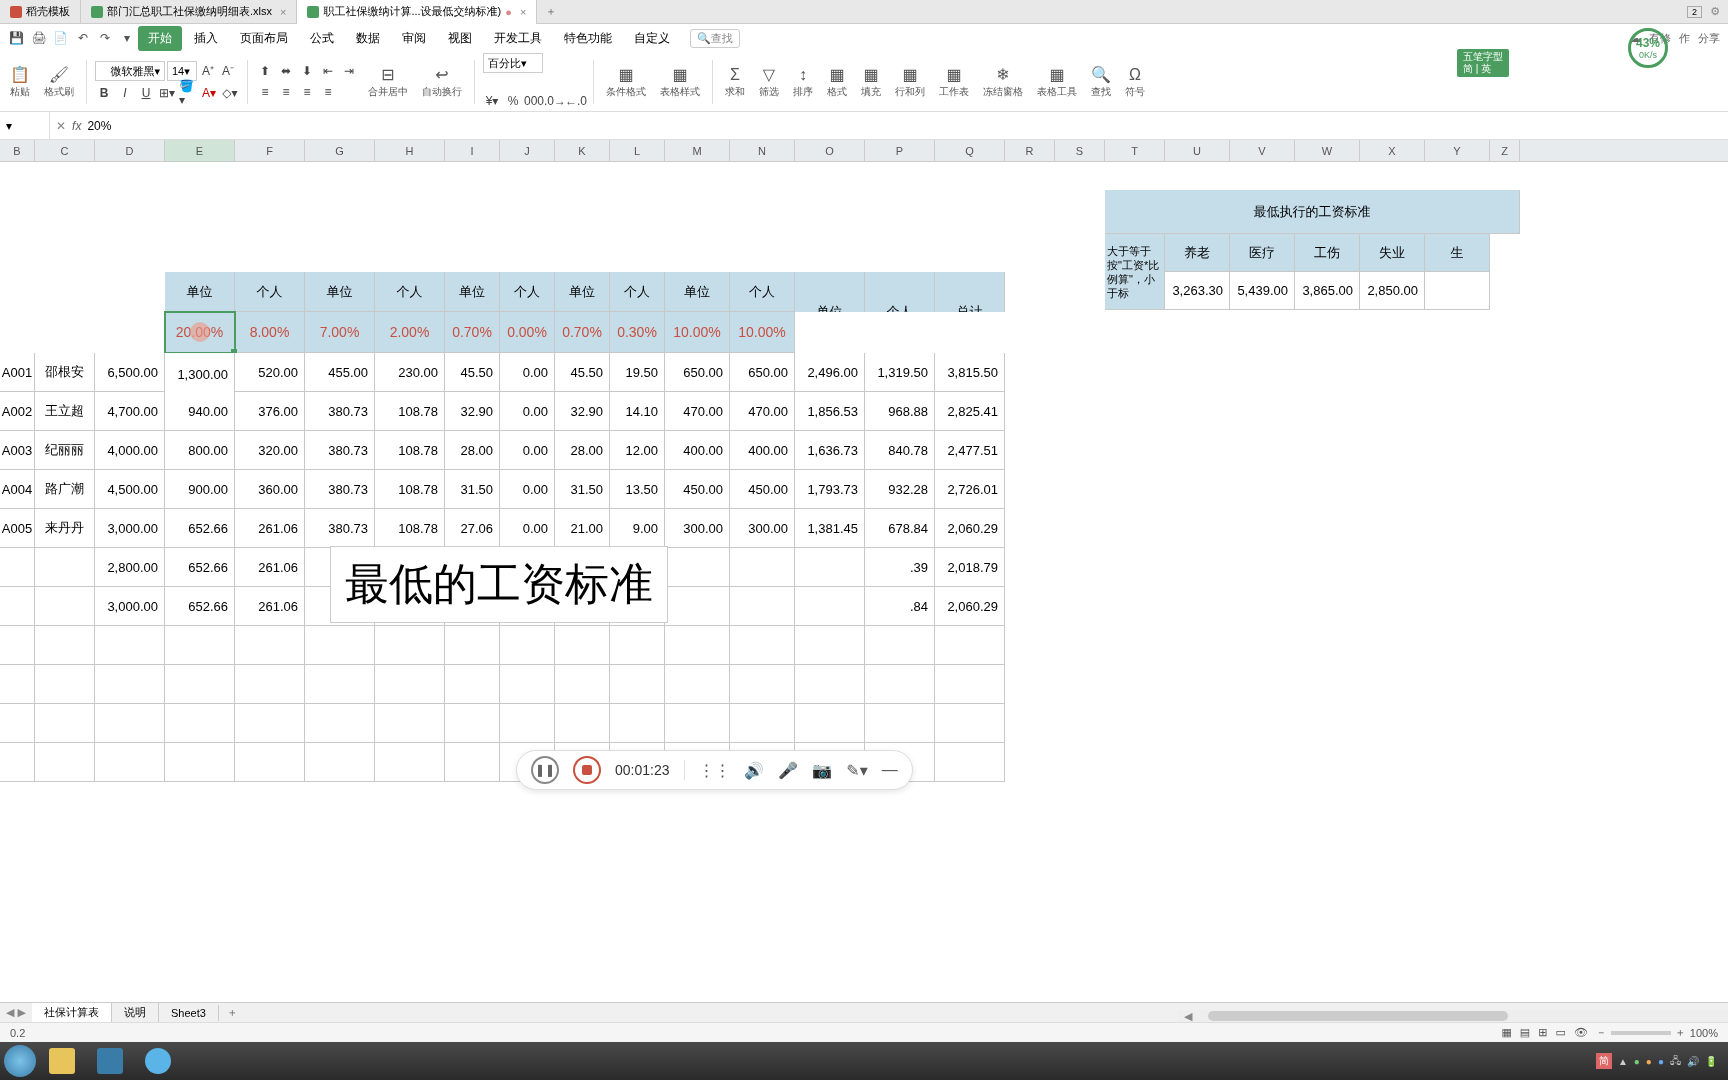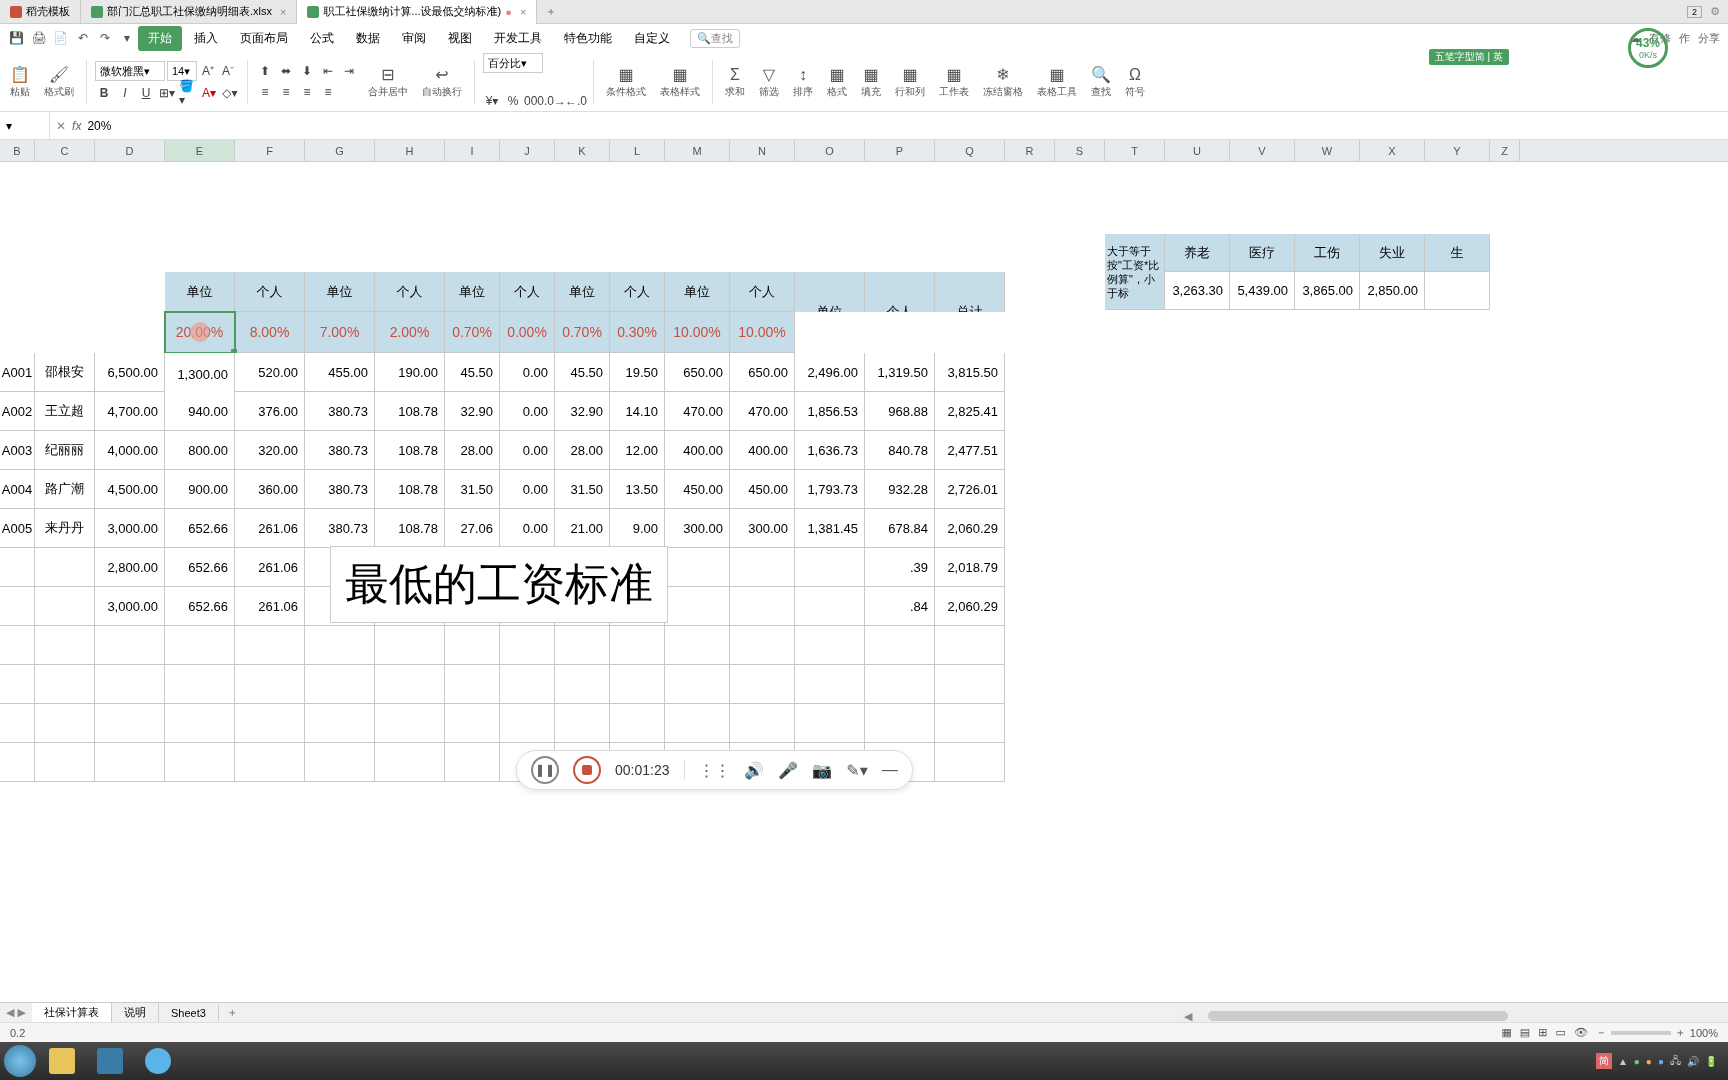--- a/index.html
+++ b/index.html
@@ -23,21 +23,21 @@
 .menu-item { padding: 4px 10px; cursor: pointer; }
 .menu-item.active { background: #4a9d5e; color: #fff; border-radius: 3px; }
 .search-box { margin-left: 8px; display: flex; align-items: center; border: 1px solid #ccc; border-radius: 3px; padding: 1px 6px; font-size: 11px; color: #888; }
 
 .ribbon-tools { height: 60px; display: flex; align-items: center; padding: 0 6px; gap: 6px; border-bottom: 1px solid #ddd; font-size: 11px; }
 .tool-group { display: flex; flex-direction: column; align-items: center; gap: 2px; padding: 2px 4px; }
 .tool-btn { display: flex; flex-direction: column; align-items: center; color: #555; font-size: 10px; cursor: pointer; }
 .tool-btn .ico { width: 20px; height: 20px; display: flex; align-items: center; justify-content: center; font-size: 16px; }
 .tool-sep { width: 1px; height: 44px; background: #ddd; margin: 0 2px; }
 .font-box { display: flex; gap: 2px; }
-.font-name { border: 1px solid #ccc; width: 70px; height: 20px; font-size: 11px; padding: 0 4px; display: flex; align-items: center; }
+.font-name { border: 1px solid #ccc; width: 70px; height: 20px; font-size: 11px; padding: 0 4px; display: flex; align-items: center; justify-content: flex-end; }
 .font-size { border: 1px solid #ccc; width: 30px; height: 20px; font-size: 11px; padding: 0 4px; display: flex; align-items: center; }
 .fmt-row { display: flex; gap: 3px; align-items: center; }
 .fmt-btn { width: 18px; height: 18px; display: flex; align-items: center; justify-content: center; color: #444; cursor: pointer; font-size: 12px; }
 .num-fmt { border: 1px solid #ccc; width: 60px; height: 20px; font-size: 11px; padding: 0 4px; display: flex; align-items: center; }
 
 .progress-ring { position: absolute; right: 60px; top: 28px; width: 40px; height: 40px; border: 3px solid #4a9d5e; border-radius: 50%; display: flex; flex-direction: column; align-items: center; justify-content: center; font-size: 9px; color: #4a9d5e; }
 .progress-ring .pct { font-size: 12px; font-weight: bold; }
 
 
 .formula-bar { height: 28px; display: flex; align-items: center; border-bottom: 1px solid #ddd; font-size: 12px; }
@@ -89,21 +89,21 @@
 .status-right { margin-left: auto; display: flex; align-items: center; gap: 8px; }
 .zoom { display: flex; align-items: center; gap: 4px; }
 
 
 .taskbar { position: absolute; bottom: 0; left: 0; right: 0; height: 38px; background: linear-gradient(#4a4a4a,#2a2a2a); display: flex; align-items: center; padding: 0 4px; gap: 4px; }
 .task-btn { width: 44px; height: 32px; display: flex; align-items: center; justify-content: center; border-radius: 3px; cursor: pointer; }
 .task-btn.start { background: radial-gradient(circle,#7cc3e8,#3a7ca8); border-radius: 50%; width: 32px; }
 .task-btn .app-ico { width: 26px; height: 26px; border-radius: 3px; }
 .task-tray { margin-left: auto; display: flex; align-items: center; gap: 6px; color: #ccc; font-size: 10px; padding-right: 6px; }
 
-.ime-badge { position: absolute; right: 219px; top: 49px; background: #4a9d5e; color: #fff; font-size: 10px; padding: 2px 6px; border-radius: 2px; display: flex; flex-direction: row; line-height: 12px; }
+.ime-badge { position: absolute; right: 219px; top: 49px; background: #4a9d5e; color: #fff; font-size: 10px; padding: 2px 6px; border-radius: 2px; display: flex; flex-direction: column; line-height: 12px; }
 </style>
 </head>
 <body>
 
 <div class="tabs-bar">
   <div class="tab">
       <span class="tab-icon pdf"></span>
       <span>稻壳模板</span>
     </div>
   <div class="tab">
@@ -387,21 +387,21 @@
       <div class="cell hdr pct" style="width: 65px; height: 41px;">10.00%</div>
       <div class="cell " style="width: 210px; height: 41px; border: none;"></div>
     </div>
     <div class="grid-row" style="top: 191px; height: 39px;">
       <div class="cell " style="width: 35px; height: 39px;">A001</div>
       <div class="cell " style="width: 60px; height: 39px;">邵根安</div>
       <div class="cell num" style="width: 70px; height: 39px;">6,500.00</div>
       <div class="cell num" style="width: 70px; height: 44px;">1,300.00</div>
       <div class="cell num" style="width: 70px; height: 39px;">520.00</div>
       <div class="cell num" style="width: 70px; height: 39px;">455.00</div>
-      <div class="cell num" style="width: 70px; height: 39px;">190.00</div>
+      <div class="cell num" style="width: 70px; height: 39px;">230.00</div>
       <div class="cell num" style="width: 55px; height: 39px;">45.50</div>
       <div class="cell num" style="width: 55px; height: 39px;">0.00</div>
       <div class="cell num" style="width: 55px; height: 39px;">45.50</div>
       <div class="cell num" style="width: 55px; height: 39px;">19.50</div>
       <div class="cell num" style="width: 65px; height: 39px;">650.00</div>
       <div class="cell num" style="width: 65px; height: 39px;">650.00</div>
       <div class="cell num" style="width: 70px; height: 39px;">2,496.00</div>
       <div class="cell num" style="width: 70px; height: 39px;">1,319.50</div>
       <div class="cell num" style="width: 70px; height: 39px;">3,815.50</div>
     </div>
@@ -578,20 +578,23 @@
       <div class="cell " style="width: 55px; height: 39px;"></div>
       <div class="cell " style="width: 55px; height: 39px;"></div>
       <div class="cell " style="width: 55px; height: 39px;"></div>
       <div class="cell " style="width: 55px; height: 39px;"></div>
       <div class="cell " style="width: 65px; height: 39px;"></div>
       <div class="cell " style="width: 65px; height: 39px;"></div>
       <div class="cell " style="width: 70px; height: 39px;"></div>
       <div class="cell " style="width: 70px; height: 39px;"></div>
       <div class="cell " style="width: 70px; height: 39px;"></div>
     </div>
+    <div class="grid-row" style="top: 28px; height: 44px; left: 1105px;">
+      <div class="cell hdr" style="width: 415px; height: 44px;">最低执行的工资标准</div>
+    </div>
     <div class="grid-row" style="top: 72px; height: 76px; left: 1105px;">
       <div class="cell hdr" style="width: 60px; height: 76px; font-size: 11px; text-align: left; padding: 2px; line-height: 14px; white-space: normal;">大于等于按"工资*比例算"，小于标</div>
       <div class="cell hdr" style="width: 65px; height: 38px; text-align: right;">养老</div>
       <div class="cell hdr" style="width: 65px; height: 38px;">医疗</div>
       <div class="cell hdr" style="width: 65px; height: 38px;">工伤</div>
       <div class="cell hdr" style="width: 65px; height: 38px;">失业</div>
       <div class="cell hdr" style="width: 65px; height: 38px;">生</div>
     </div>
     <div class="grid-row" style="top: 110px; height: 38px; left: 1165px;">
       <div class="cell num" style="width: 65px; height: 38px; background: rgb(255, 255, 255);">3,263.30</div>

